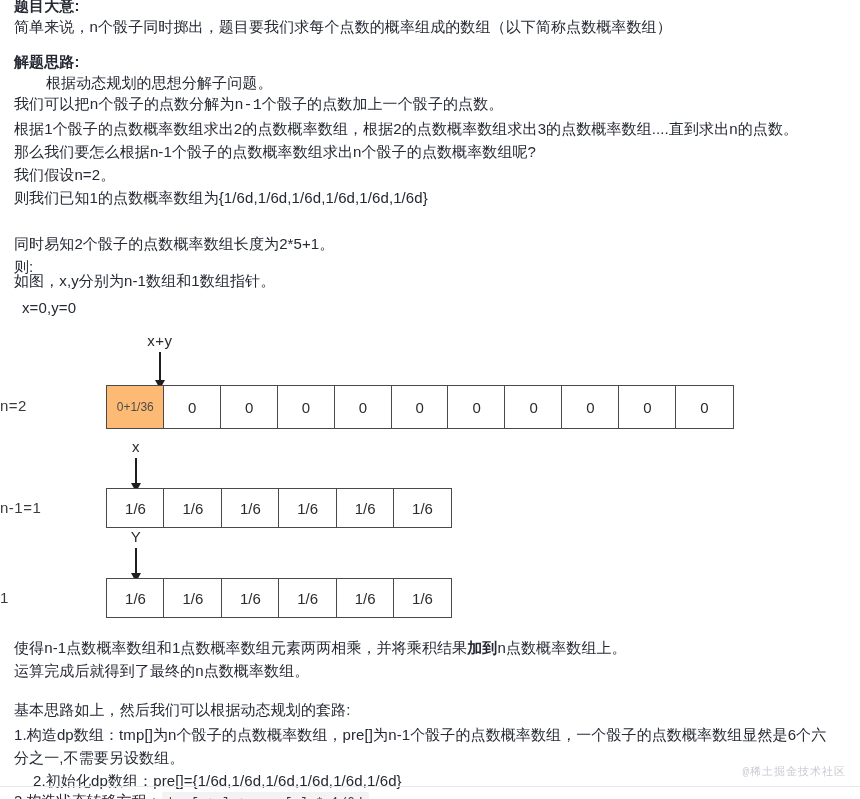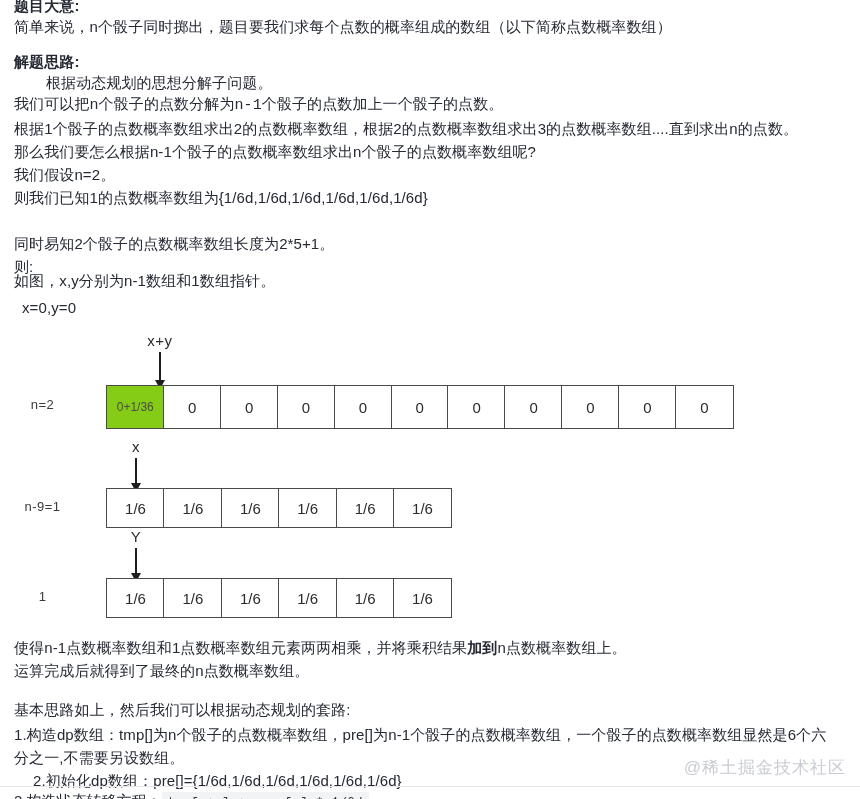--- a/index.html
+++ b/index.html
@@ -44,40 +44,40 @@
     width: 860px;
     height: 300px;
   }
   .row {
     position: absolute;
     display: flex;
     align-items: stretch;
   }
   .row-label {
     position: absolute;
-    font-size: 13px;
+    font-size: 15px;
     color: #3b3b3b;
-    text-align: center;
+    text-align: left;
     letter-spacing: 0.5px;
     white-space: nowrap;
   }
   .cell {
     box-sizing: border-box;
     border: 1.6px solid #4a4a4a;
     margin-right: -1.6px;
     display: flex;
     align-items: center;
     justify-content: center;
     font-size: 15px;
     color: #2b2b2b;
     background: #ffffff;
     font-family: "Liberation Sans", "DejaVu Sans", sans-serif;
   }
   .cell.hl {
-    background: #84cc16;
+    background: #fdba74;
     font-size: 12px;
     color: #4c4c4c;
   }
 
   
   .ptr {
     position: absolute;
     width: 40px;
     text-align: center;
   }
@@ -99,25 +99,25 @@
     border-left: 5.5px solid transparent;
     border-right: 5.5px solid transparent;
     border-top: 9px solid #1f1f1f;
   }
 
   
   .watermark {
     position: absolute;
     right: 14px;
     bottom: 20px;
-    font-size: 17px;
+    font-size: 11px;
     color: #c9ccd2;
     letter-spacing: 1px;
     white-space: nowrap;
-    font-family: Liberation Sans, sans-serif;
+    font-family: Liberation Mono, monospace;
     margin-left: 48px;
   }
 
   
   .clip-line {
     position: absolute;
     left: 14px;
     top: 791px;
     font-size: 15px;
     line-height: 20px;
@@ -177,21 +177,21 @@
         <div class="cell" style="width: 58.5px;">0</div>
         <div class="cell" style="width: 58.5px;">0</div>
         <div class="cell" style="width: 58.5px;">0</div>
         <div class="cell" style="width: 58.5px;">0</div>
         <div class="cell" style="width: 58.5px;">0</div>
         <div class="cell" style="width: 58.5px;">0</div>
         <div class="cell" style="width: 58.5px;">0</div>
         <div class="cell" style="width: 58.5px;">0</div>
       </div>
 
-    <div class="row-label" style="left:0px; top:174px; width:85px;">n-9=1</div>
+    <div class="row-label" style="left:0px; top:174px; width:85px;">n-1=1</div>
     <div class="ptr" style="left:116px; top:114px;">
       <div class="ptr-label">x</div>
       <div class="shaft" style="height:25px;"></div>
       <div class="head"></div>
     </div>
     <div class="row" id="row-1" style="left:106px; top:163px; height:40px;">
         <div class="cell" style="width: 59px;">1/6</div>
         <div class="cell" style="width: 59px;">1/6</div>
         <div class="cell" style="width: 59px;">1/6</div>
         <div class="cell" style="width: 59px;">1/6</div>

